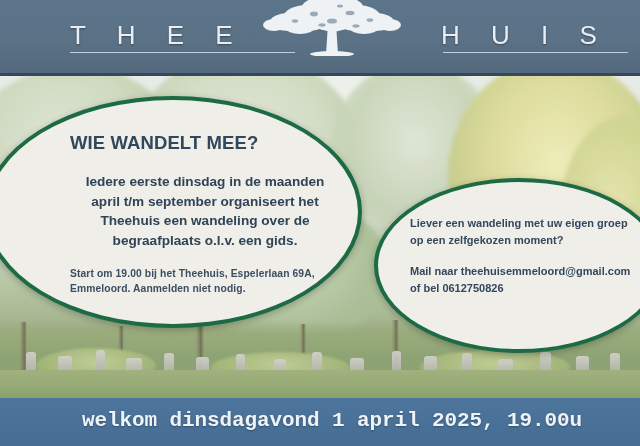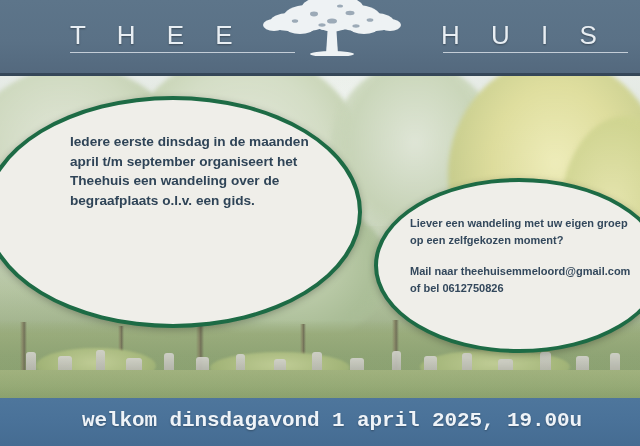--- a/index.html
+++ b/index.html
@@ -172,20 +172,21 @@
     letter-spacing: .1px;
     margin: 0 0 18px 0;
     white-space: nowrap;
   }
   .body-main {
     color: #2f4457;
     font-size: 13.6px;
     font-weight: 600;
     line-height: 19.5px;
     margin: 0;
+    text-align: center;
   }
   .body-small {
     color: #3b4f61;
     font-size: 10.3px;
     font-weight: 600;
     line-height: 15px;
     margin: 16px 0 0 0;
     letter-spacing: .1px;
   }
 
@@ -328,21 +329,23 @@
 
   <div class="oval oval-right">
     <div class="inner">
       <p class="body-right">Liever een wandeling met uw eigen groep op een zelfgekozen moment?</p>
       <p class="body-right second">Mail naar theehuisemmeloord@gmail.com of bel 0612750826</p>
     </div>
   </div>
 
   <div class="oval oval-left">
     <div class="inner">
+      <h1 class="heading">WIE WANDELT MEE?</h1>
       <p class="body-main">Iedere eerste dinsdag in de maanden april t/m september organiseert het Theehuis een wandeling over de begraafplaats o.l.v. een gids.</p>
+      <p class="body-small">Start om 19.00 bij het Theehuis,  Espelerlaan 69A, Emmeloord. Aanmelden niet nodig.</p>
     </div>
   </div>
 
   <div class="footer-band">
     <div class="footer-text">welkom dinsdagavond 1 april 2025, 19.00u</div>
   </div>
 
 </div>
 
 </body></html>

